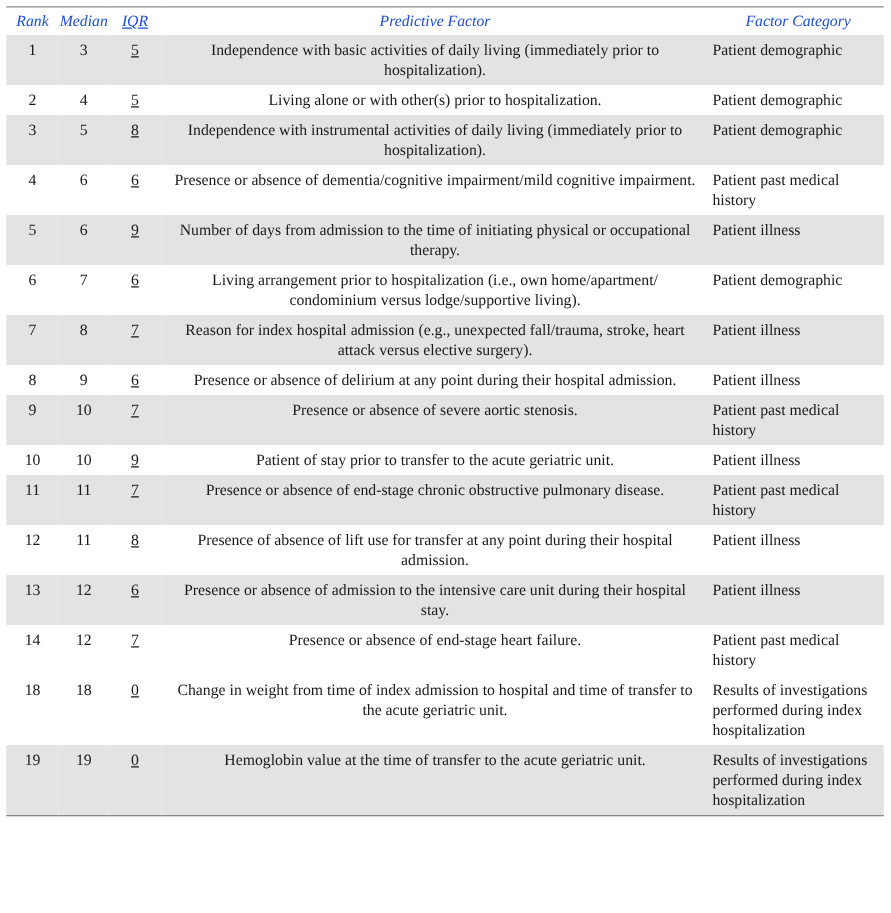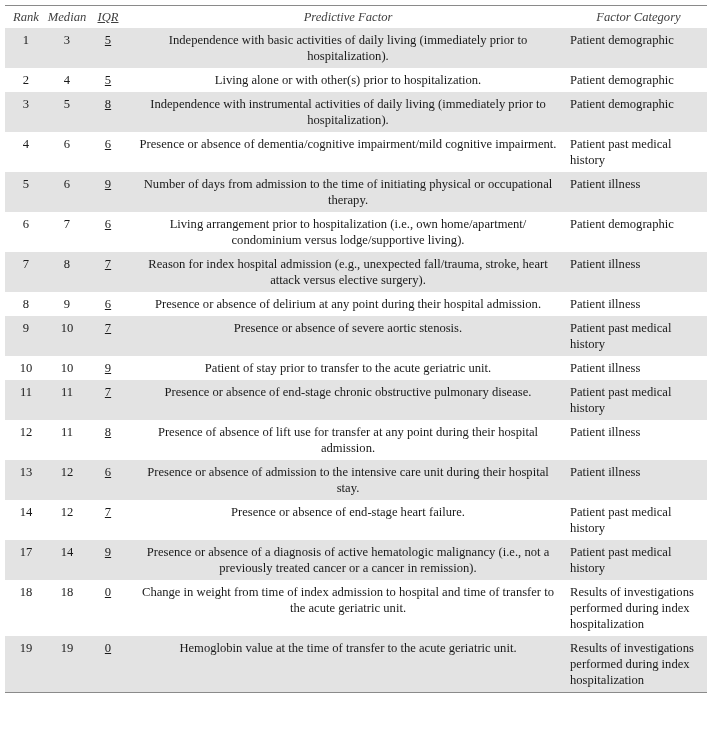--- a/index.html
+++ b/index.html
@@ -32,21 +32,21 @@
     }
     tbody {
       border-bottom: 1.5px solid #8a8a8a;
     }
     th {
       font-weight: normal;
       font-style: italic;
       height: 22px;
       padding: 0;
       vertical-align: middle;
-      color: #404040;
+      color: #1d4ed8;
     }
     td {
       padding: 4px 0 4px 0;
       vertical-align: top;
     }
     tr.shaded td {
       background: #e3e3e3;
     }
     .c-rank { width: 42px; text-align: center; }
     .c-median { width: 40px; text-align: center; }
@@ -165,27 +165,20 @@
         <td class="c-factor">Presence or absence of admission to the intensive care unit during their hospital stay.</td>
         <td class="c-cat">Patient illness</td>
       </tr>
       <tr class="h1">
         <td class="c-rank">14</td>
         <td class="c-median">12</td>
         <td class="c-iqr">7</td>
         <td class="c-factor">Presence or absence of end-stage heart failure.</td>
         <td class="c-cat">Patient past medical history</td>
       </tr>
-      <tr class="shaded h2">
-        <td class="c-rank">17</td>
-        <td class="c-median">14</td>
-        <td class="c-iqr">9</td>
-        <td class="c-factor">Presence or absence of a diagnosis of active hematologic malignancy (i.e., not a previously treated cancer or a cancer in remission).</td>
-        <td class="c-cat">Patient past medical history</td>
-      </tr>
       <tr class="h3">
         <td class="c-rank">18</td>
         <td class="c-median">18</td>
         <td class="c-iqr">0</td>
         <td class="c-factor">Change in weight from time of index admission to hospital and time of transfer to the acute geriatric unit.</td>
         <td class="c-cat">Results of investigations performed during index hospitalization</td>
       </tr>
       <tr class="shaded h3">
         <td class="c-rank">19</td>
         <td class="c-median">19</td>

